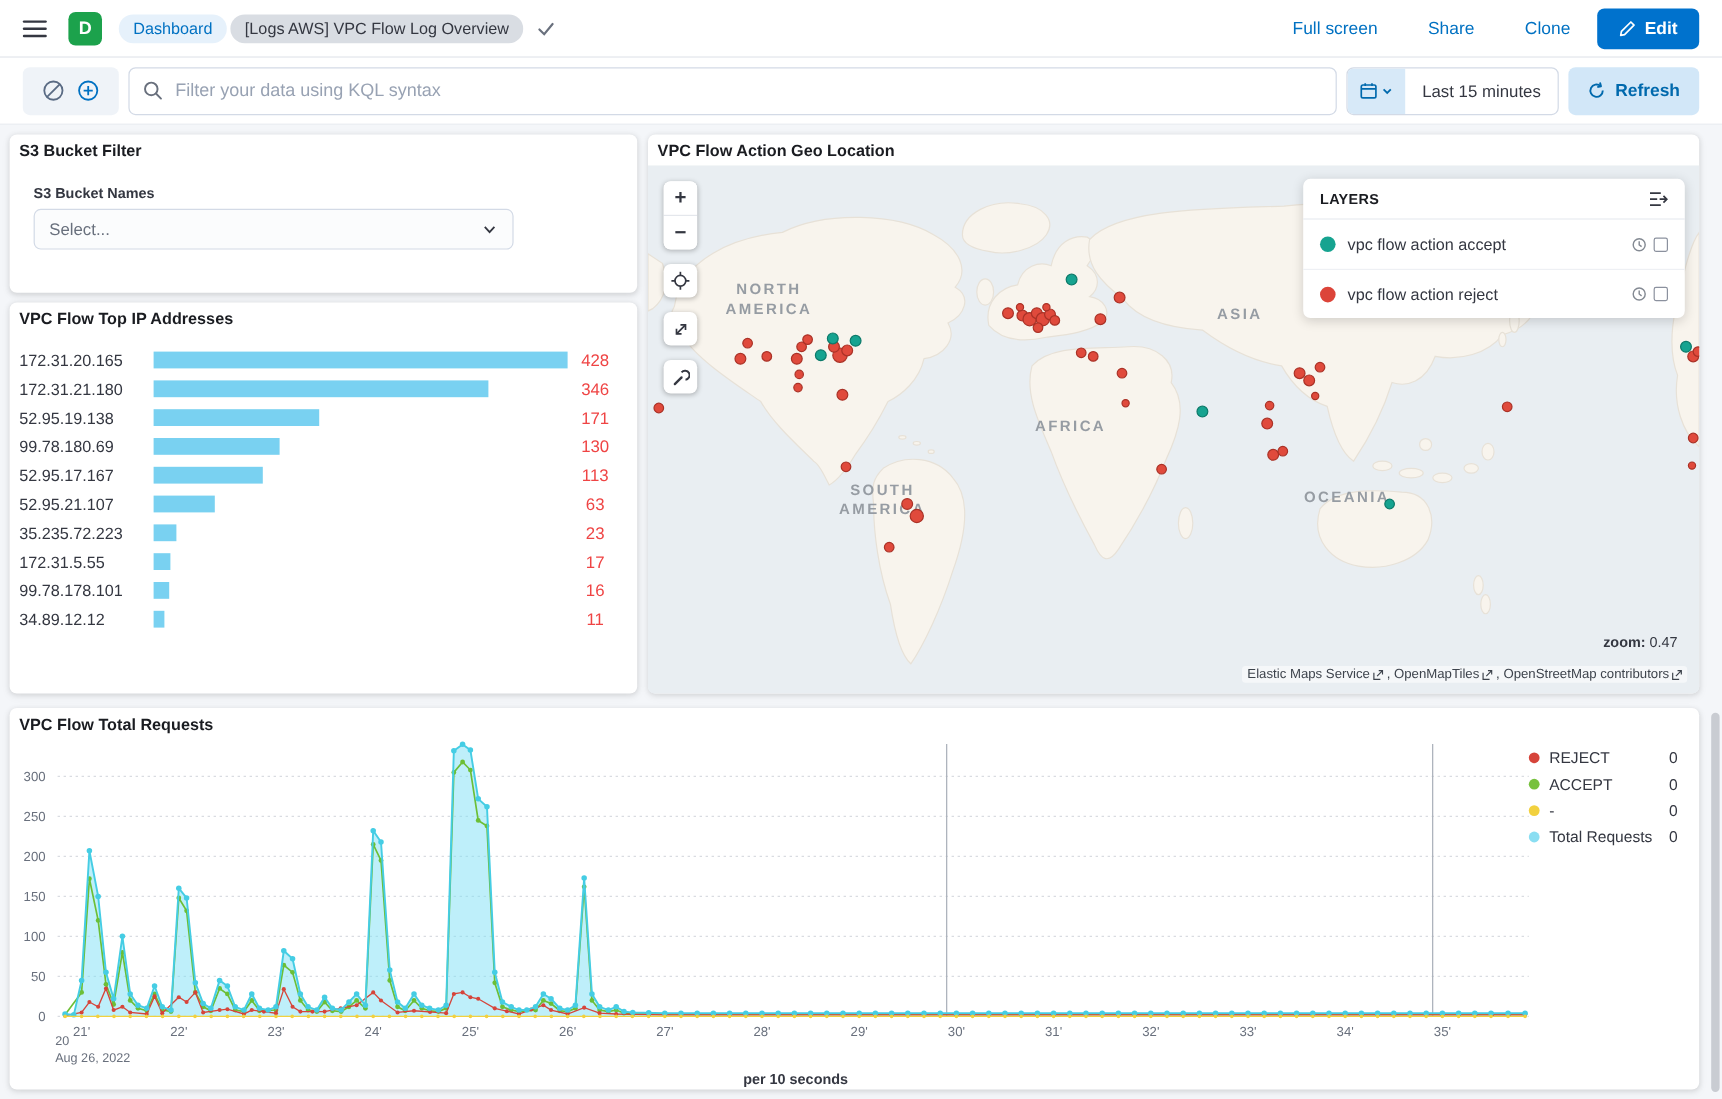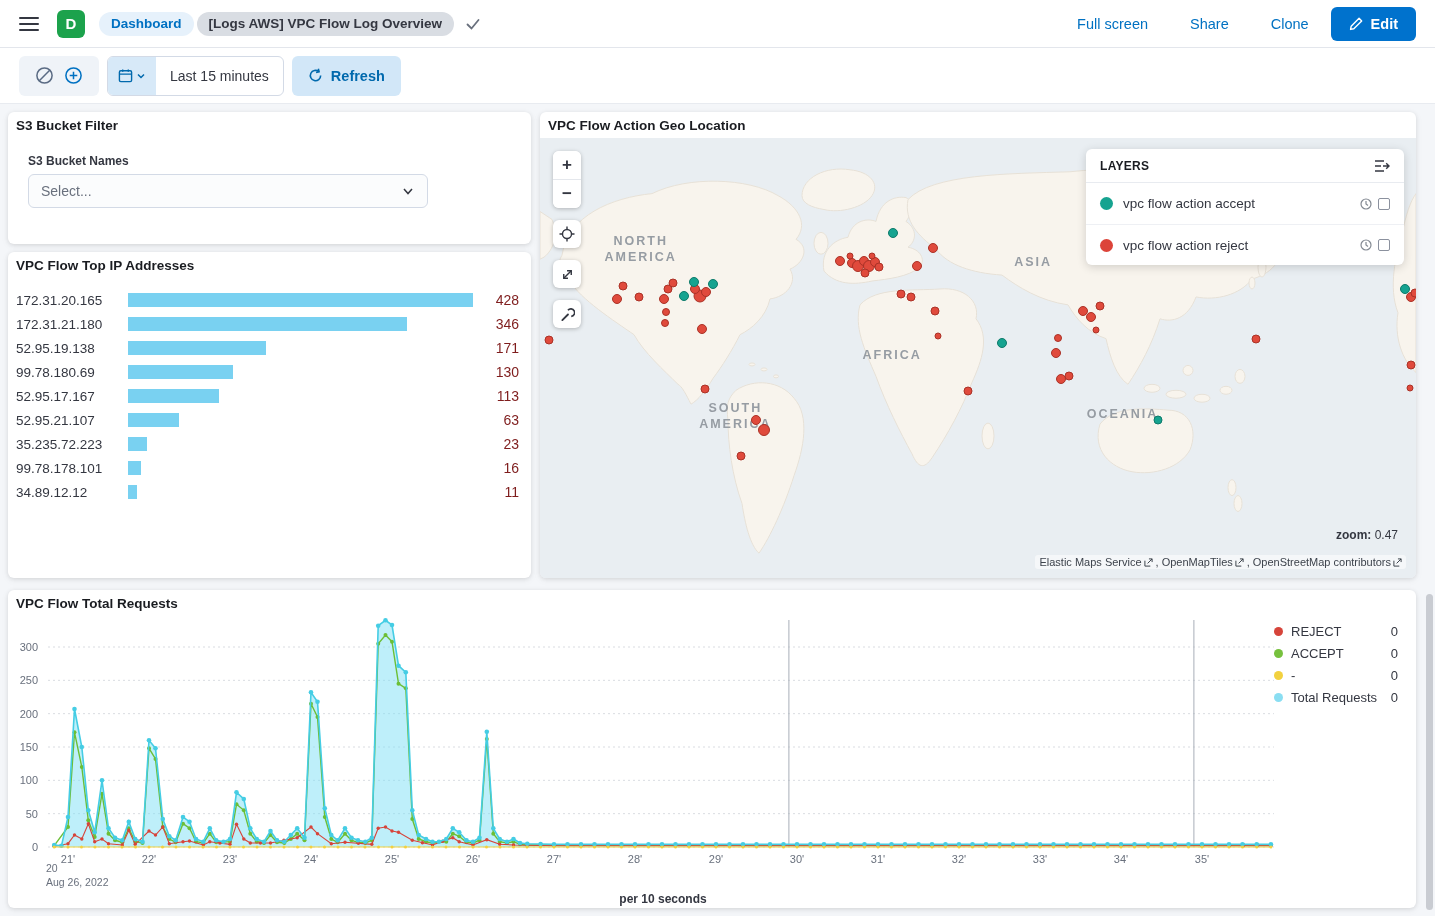--- a/index.html
+++ b/index.html
@@ -6,21 +6,21 @@
   body { font-family:"Liberation Sans","DejaVu Sans",sans-serif; background:#fff; }
   .page { position:relative; width:1435px; height:916px; background:#f4f6f9; overflow:hidden; }
 
   
   .topbar { position:absolute; left:0; top:0; width:1435px; height:48px; background:#fff;
             border-bottom:1px solid #e3e6ec; display:flex; align-items:center; padding:0 19px; z-index:30; }
   .burger { width:20px; height:14px; display:flex; flex-direction:column; justify-content:space-between; cursor:pointer; }
   .burger span { display:block; height:2px; background:#343741; border-radius:1px; }
   .space-badge { width:28px; height:28px; margin-left:18px; border-radius:6px; background:#1ca24c; color:#fff;
                  font-weight:700; font-size:15px; display:flex; align-items:center; justify-content:center; }
-  .crumbs { display:flex; align-items:center; margin-left:14px; gap:3px;font-weight:bold; }
+  .crumbs { display:flex; align-items:center; margin-left:14px; gap:3px; }
   .crumb { height:24px; display:flex; align-items:center; padding:0 12px; font-size:13.5px; border-radius:12px; }
   .crumb.active-link { background:#e6f1fb; color:#0071c2; }
   .crumb.current { background:#d9dde3; color:#343741; }
   .crumb-check { margin-left:8px; display:flex; align-items:center; }
   .topbar-spacer { flex:1; }
   .top-link { color:#0071c2; font-size:14.5px; cursor:pointer; }
   .top-links { display:flex; gap:42px; align-items:center; margin-right:22px; }
   .edit-btn { height:34px; padding:0 18px; background:#0072cd; border:none; border-radius:6px; color:#fff;
               font-size:14.5px; font-weight:600; display:flex; align-items:center; gap:8px; cursor:pointer; }
 
@@ -49,21 +49,21 @@
   .select-box { position:absolute; left:20px; top:62px; width:400px; height:34px; border:1px solid #d3dae6;
                 border-radius:6px; background:#fbfcfd; display:flex; align-items:center; justify-content:space-between;
                 padding:0 12px; font-size:14px; color:#69707d; cursor:pointer; }
 
   .panel-ips { left:8px; top:252px; width:523px; height:326px; }
   .ip-rows { position:absolute; left:8px; right:12px; top:36px; }
   .ip-row { display:flex; align-items:center; height:24px; }
   .ip-label { width:112px; font-size:13.5px; color:#343741; }
   .ip-track { flex:1; height:14px; }
   .ip-bar { height:100%; }
-  .ip-value { width:46px; text-align:right; font-size:14px; color:#7f1d1d; }
+  .ip-value { width:46px; text-align:center; font-size:14px; color:#ef4444; }
 
   .panel-geo { left:540px; top:112px; width:876px; height:466px; }
   .map { position:absolute; left:0; right:0; top:26px; bottom:0; background:#e9eef2; overflow:hidden; border-radius:0 0 6px 6px; }
   .world-svg { position:absolute; left:0; top:0; width:100%; height:100%; }
   .continent-label { position:absolute; transform:translate(-50%,-50%); color:#969ca3; font-weight:700;
                      font-size:12.5px; letter-spacing:2px; text-align:center; white-space:pre-line; line-height:1.25; }
   .map-dot { position:absolute; border-radius:50%; transform:translate(-50%,-50%); }
 
   .map-controls { position:absolute; left:13px; top:13px; display:flex; flex-direction:column; gap:12px; }
   .map-zoom-group { width:28px; background:#fff; border-radius:6px; box-shadow:0 1px 4px rgba(0,0,0,.25); overflow:hidden; }
@@ -145,20 +145,29 @@
             <path d="M4.5 15.5 L15.5 4.5" stroke="#5a6b84" stroke-width="1.6"></path>
           </svg>
       </span>
       <span style="display:flex;cursor:pointer">
         <svg width="19" height="19" viewBox="0 0 20 20">
             <circle cx="10" cy="10" r="8" fill="none" stroke="#0071c2" stroke-width="1.6"></circle>
             <path d="M10 6 V14 M6 10 H14" stroke="#0071c2" stroke-width="1.6"></path>
           </svg>
       </span>
     </div>
+    <div class="search-wrap">
+      <span class="search-icon-box">
+        <svg width="19" height="19" viewBox="0 0 20 20">
+            <circle cx="8.5" cy="8.5" r="5.5" fill="none" stroke="#69707d" stroke-width="1.7"></circle>
+            <path d="M12.8 12.8 L17 17" stroke="#69707d" stroke-width="1.7" stroke-linecap="round"></path>
+          </svg>
+      </span>
+      <input class="search-input" type="text" placeholder="Filter your data using KQL syntax" style="">
+    </div>
     <div class="datepicker">
       <div class="date-left">
         <span style="display:flex">
           <svg width="15" height="15" viewBox="0 0 16 16">
               <rect x="1.5" y="3" width="13" height="11.5" rx="1.5" fill="none" stroke="#0069ad" stroke-width="1.5"></rect>
               <path d="M1.5 6.5 H14.5 M5 1.5 V4 M11 1.5 V4" stroke="#0069ad" stroke-width="1.5"></path>
             </svg>
         </span>
         <span style="display:flex">
           <svg width="10" height="10" viewBox="0 0 10 10">
@@ -236,20 +245,27 @@
             <div class="ip-bar" style="width: 14.7196%; background: rgb(121, 209, 241);"></div>
           </div>
           <span class="ip-value">63</span>
         </div>
         <div class="ip-row">
           <span class="ip-label">35.235.72.223</span>
           <div class="ip-track">
             <div class="ip-bar" style="width: 5.37383%; background: rgb(121, 209, 241);"></div>
           </div>
           <span class="ip-value">23</span>
+        </div>
+        <div class="ip-row">
+          <span class="ip-label">172.31.5.55</span>
+          <div class="ip-track">
+            <div class="ip-bar" style="width: 3.97196%; background: rgb(121, 209, 241);"></div>
+          </div>
+          <span class="ip-value">17</span>
         </div>
         <div class="ip-row">
           <span class="ip-label">99.78.178.101</span>
           <div class="ip-track">
             <div class="ip-bar" style="width: 3.73832%; background: rgb(121, 209, 241);"></div>
           </div>
           <span class="ip-value">16</span>
         </div>
         <div class="ip-row">
           <span class="ip-label">34.89.12.12</span>

